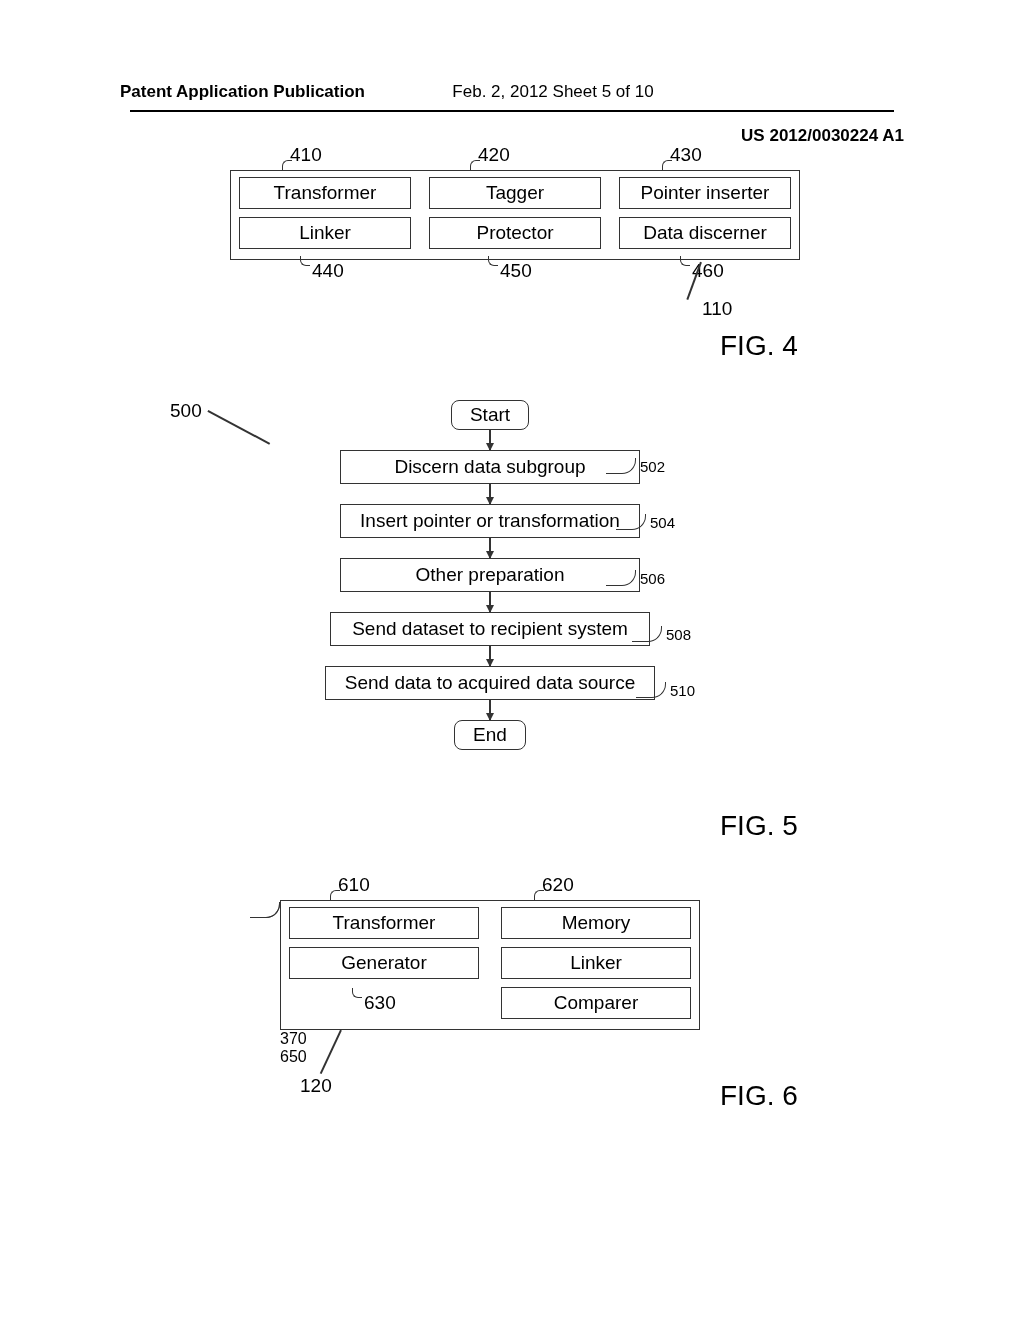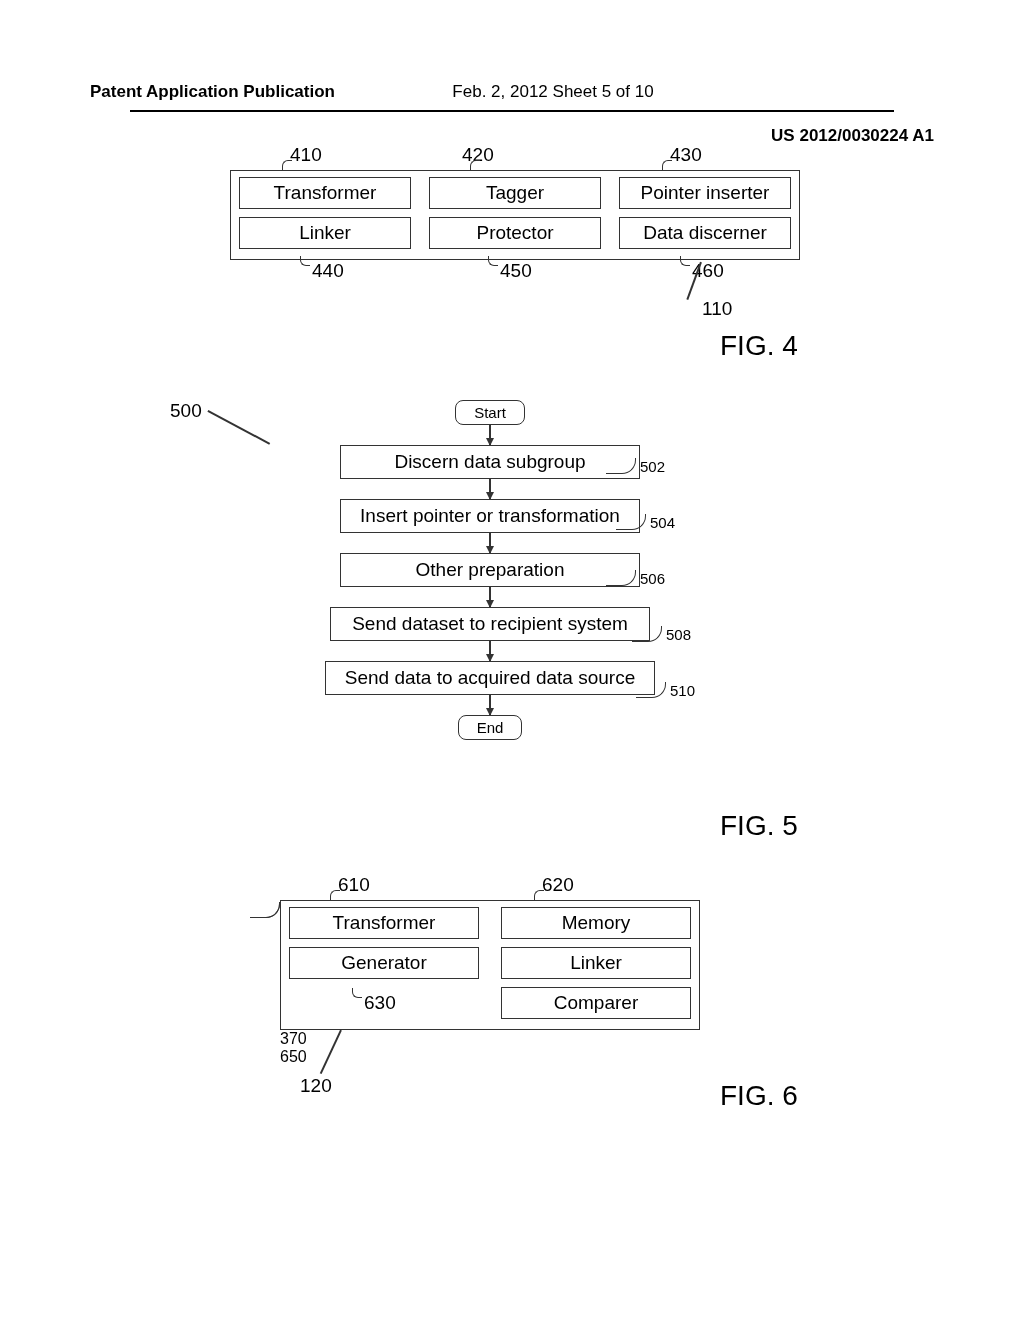--- a/index.html
+++ b/index.html
@@ -9,21 +9,21 @@
     background: #fff;
     font-family: Arial, Helvetica, sans-serif;
     color: #000;
     position: relative;
   }
   .header {
     position: absolute;
     top: 82px;
     left: 0;
     width: 1024px;
-    padding: 0 90px;
+    padding: 0 120px;
     display: flex;
     justify-content: space-between;
     font-size: 17px;
   }
   .header .left { font-weight: bold; }
   .header .mid { font-weight: normal; }
   .header .right { font-weight: bold; margin-top: 44px; }
   .rule {
     position: absolute;
     top: 110px;
@@ -86,21 +86,21 @@
   .fig5 .col {
     display: flex;
     flex-direction: column;
     align-items: center;
     gap: 0;
   }
   .term {
     border: 1.5px solid #333;
     border-radius: 8px;
     padding: 3px 18px;
-    font-size: 15px;
+    font-size: 19px;
     position: relative;
   }
   .step {
     border: 1.5px solid #333;
     font-size: 19px;
     padding: 5px 16px;
     text-align: center;
     width: 300px;
     position: relative;
   }
@@ -158,21 +158,21 @@
   <span class="left">Patent Application Publication</span>
   <span class="mid">Feb. 2, 2012  Sheet 5 of 10</span>
   <span class="right">US 2012/0030224 A1</span>
 </div>
 <div class="rule"></div>
 
 <div class="fig4">
 
   <div class="ann" style="top:-26px; left:60px;">410</div>
   <div class="hook-tl" style="top:-10px; left:52px;"></div>
-  <div class="ann" style="top:-26px; left:232px;">420</div>
+  <div class="ann" style="top:-26px; left:248px;">420</div>
   <div class="hook-tl" style="top:-10px; left:240px;"></div>
   <div class="ann" style="top:-26px; left:440px;">430</div>
   <div class="hook-tl" style="top:-10px; left:432px;"></div>
 
   <div class="outer">
     <div class="row">
       <div class="box">Transformer</div>
       <div class="box">Tagger</div>
       <div class="box">Pointer inserter</div>
     </div>

